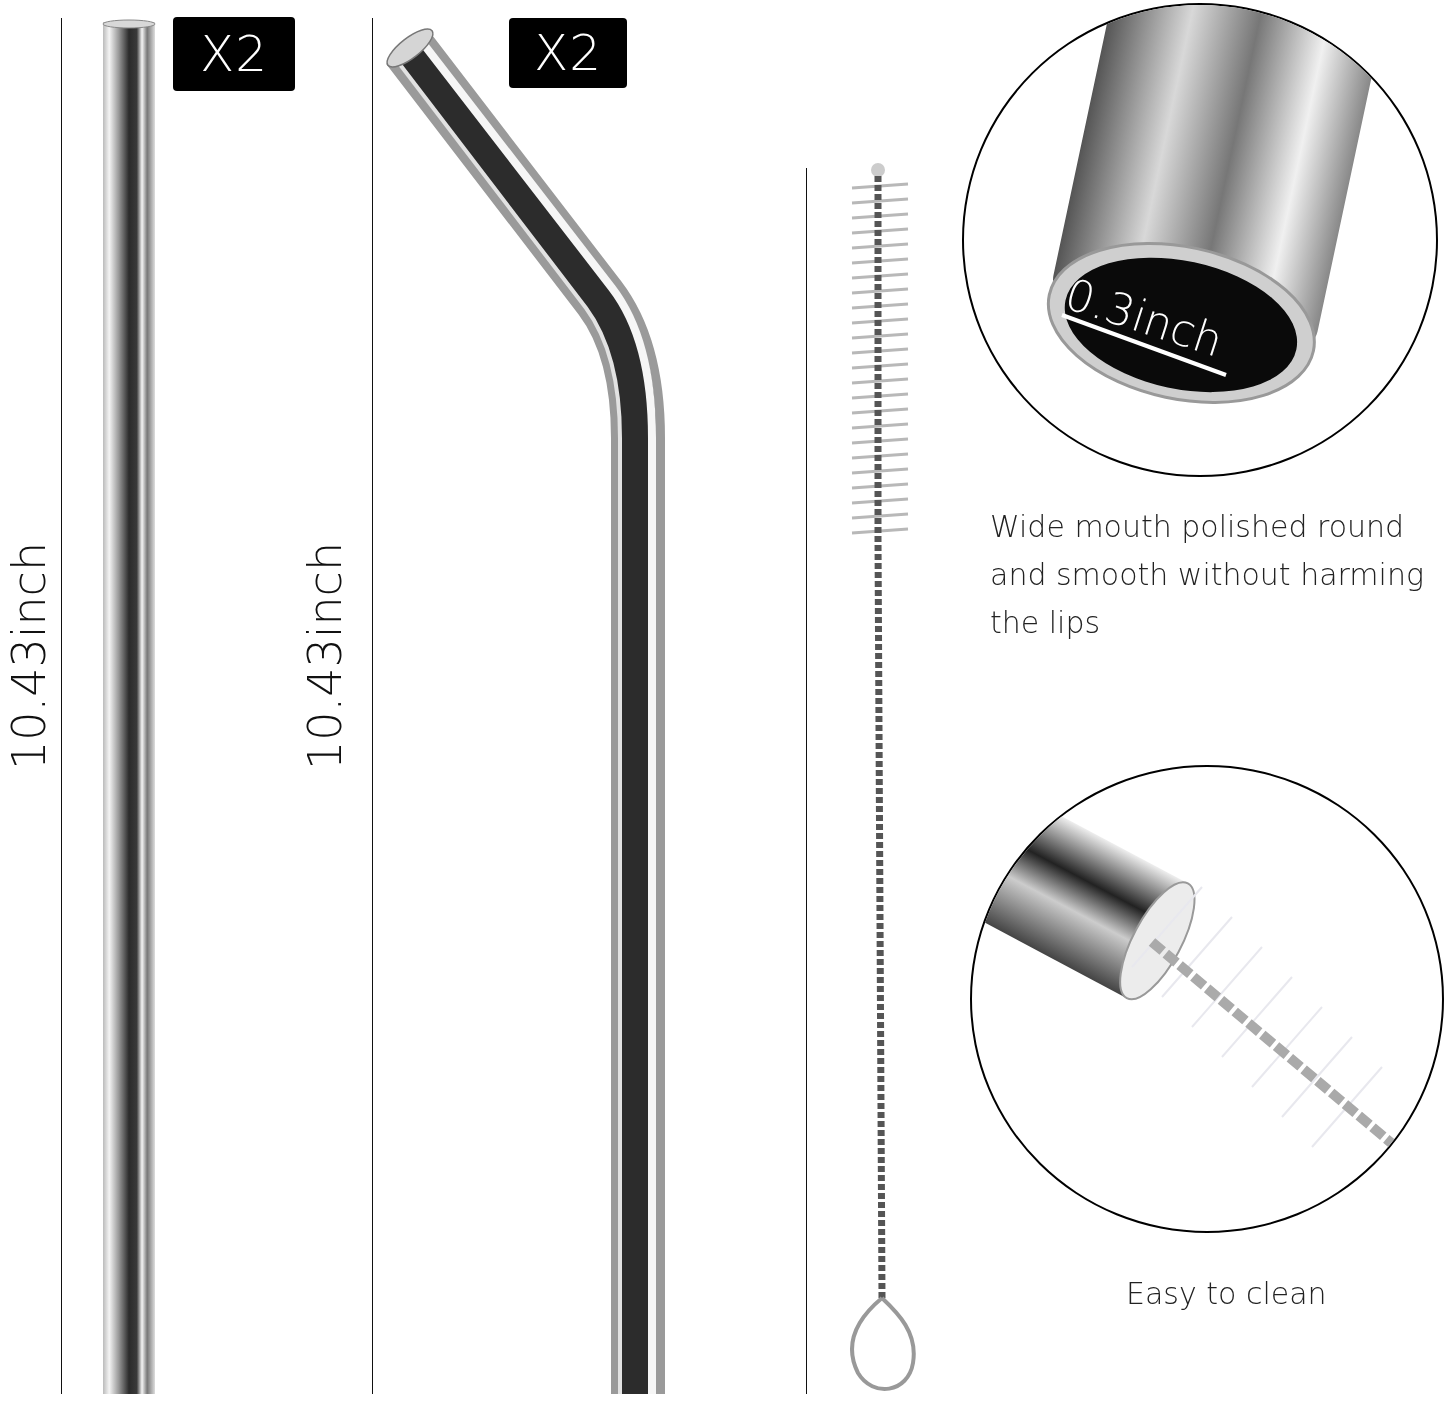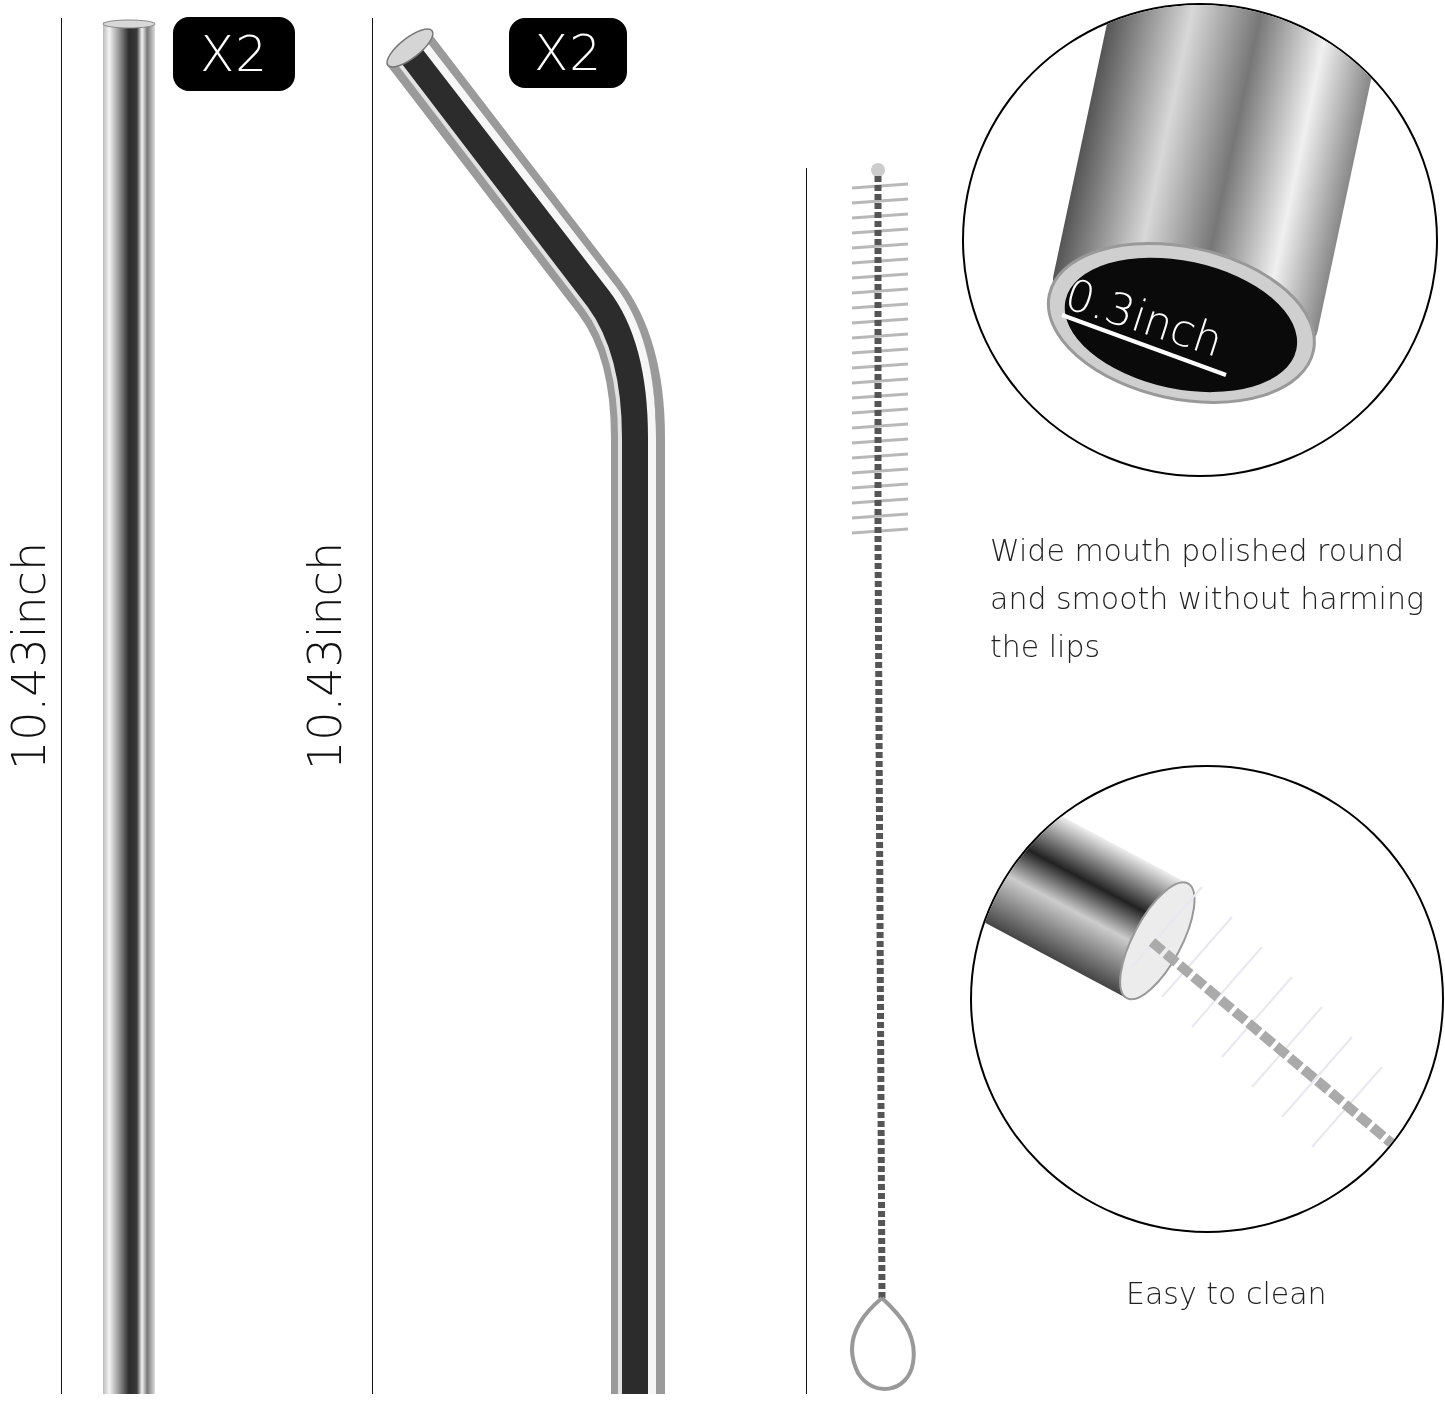--- a/index.html
+++ b/index.html
@@ -1,19 +1,19 @@
 <!DOCTYPE html>
 <html><head>
 <meta charset="utf-8">
 <style>
   html, body { margin:0; padding:0; background:#ffffff; }
   body { width:1445px; height:1401px; position:relative; overflow:hidden; font-family:"DejaVu Sans", sans-serif; }
   .abs { position:absolute; }
   .vline { position:absolute; width:1px; background:#111; }
-  .badge { position:absolute; background:#000; color:#fff; border-radius:16px; display:flex; align-items:center; justify-content:center; font-size:50px; font-weight:300; letter-spacing:1px; }
+  .badge { position:absolute; background:#000; color:#fff; border-radius:4px; display:flex; align-items:center; justify-content:center; font-size:50px; font-weight:300; letter-spacing:1px; }
   .dim { position:absolute; font-size:46px; color:#111; white-space:nowrap; transform-origin:left top; transform:rotate(-90deg); font-weight:300; }
   .caption { position:absolute; font-size:30px; color:#222; line-height:48px; font-weight:300; }
   .circle { position:absolute; border:2px solid #000; border-radius:50%; overflow:hidden; background:#fff; }
   svg { display:block; }
 </style>
 </head>
 <body>
 
 <div class="vline" style="left:61px; top:18px; height:1376px;"></div>
 <div class="dim" style="left:2px; top:770px;">10.43inch</div>
@@ -110,21 +110,21 @@
     </defs>
     <g transform="rotate(12 236 235)">
       <rect x="100" y="-40" width="270" height="360" rx="20" fill="url(#tubeG)"></rect>
       <ellipse cx="235" cy="320" rx="135" ry="76" fill="#cfcfcf" stroke="#999" stroke-width="3"></ellipse>
       <ellipse cx="235" cy="322" rx="118" ry="64" fill="#0a0a0a"></ellipse>
     </g>
     <line x1="98" y1="310" x2="262" y2="370" stroke="#fff" stroke-width="4"></line>
   </svg>
 </div>
 <div class="abs" style="left:1075px; top:268px; font-size:44px; color:#fff; transform:rotate(18deg); transform-origin:left top; white-space:nowrap; font-weight:300;">0.3inch</div>
-<div class="caption" style="left:990px; top:503px; width:450px;margin-top:24px;">Wide mouth polished round and smooth without harming the lips</div>
+<div class="caption" style="left:990px; top:503px; width:450px;">Wide mouth polished round and smooth without harming the lips</div>
 
 <div class="circle" style="left:970px; top:765px; width:470px; height:464px;">
   <svg width="470" height="464" viewBox="0 0 470 464">
     <defs>
       <linearGradient id="tube2" x1="0" x2="0" y1="0" y2="1">
         <stop offset="0" stop-color="#eee"></stop>
         <stop offset="0.35" stop-color="#222"></stop>
         <stop offset="0.6" stop-color="#ccc"></stop>
         <stop offset="1" stop-color="#444"></stop>
       </linearGradient>

